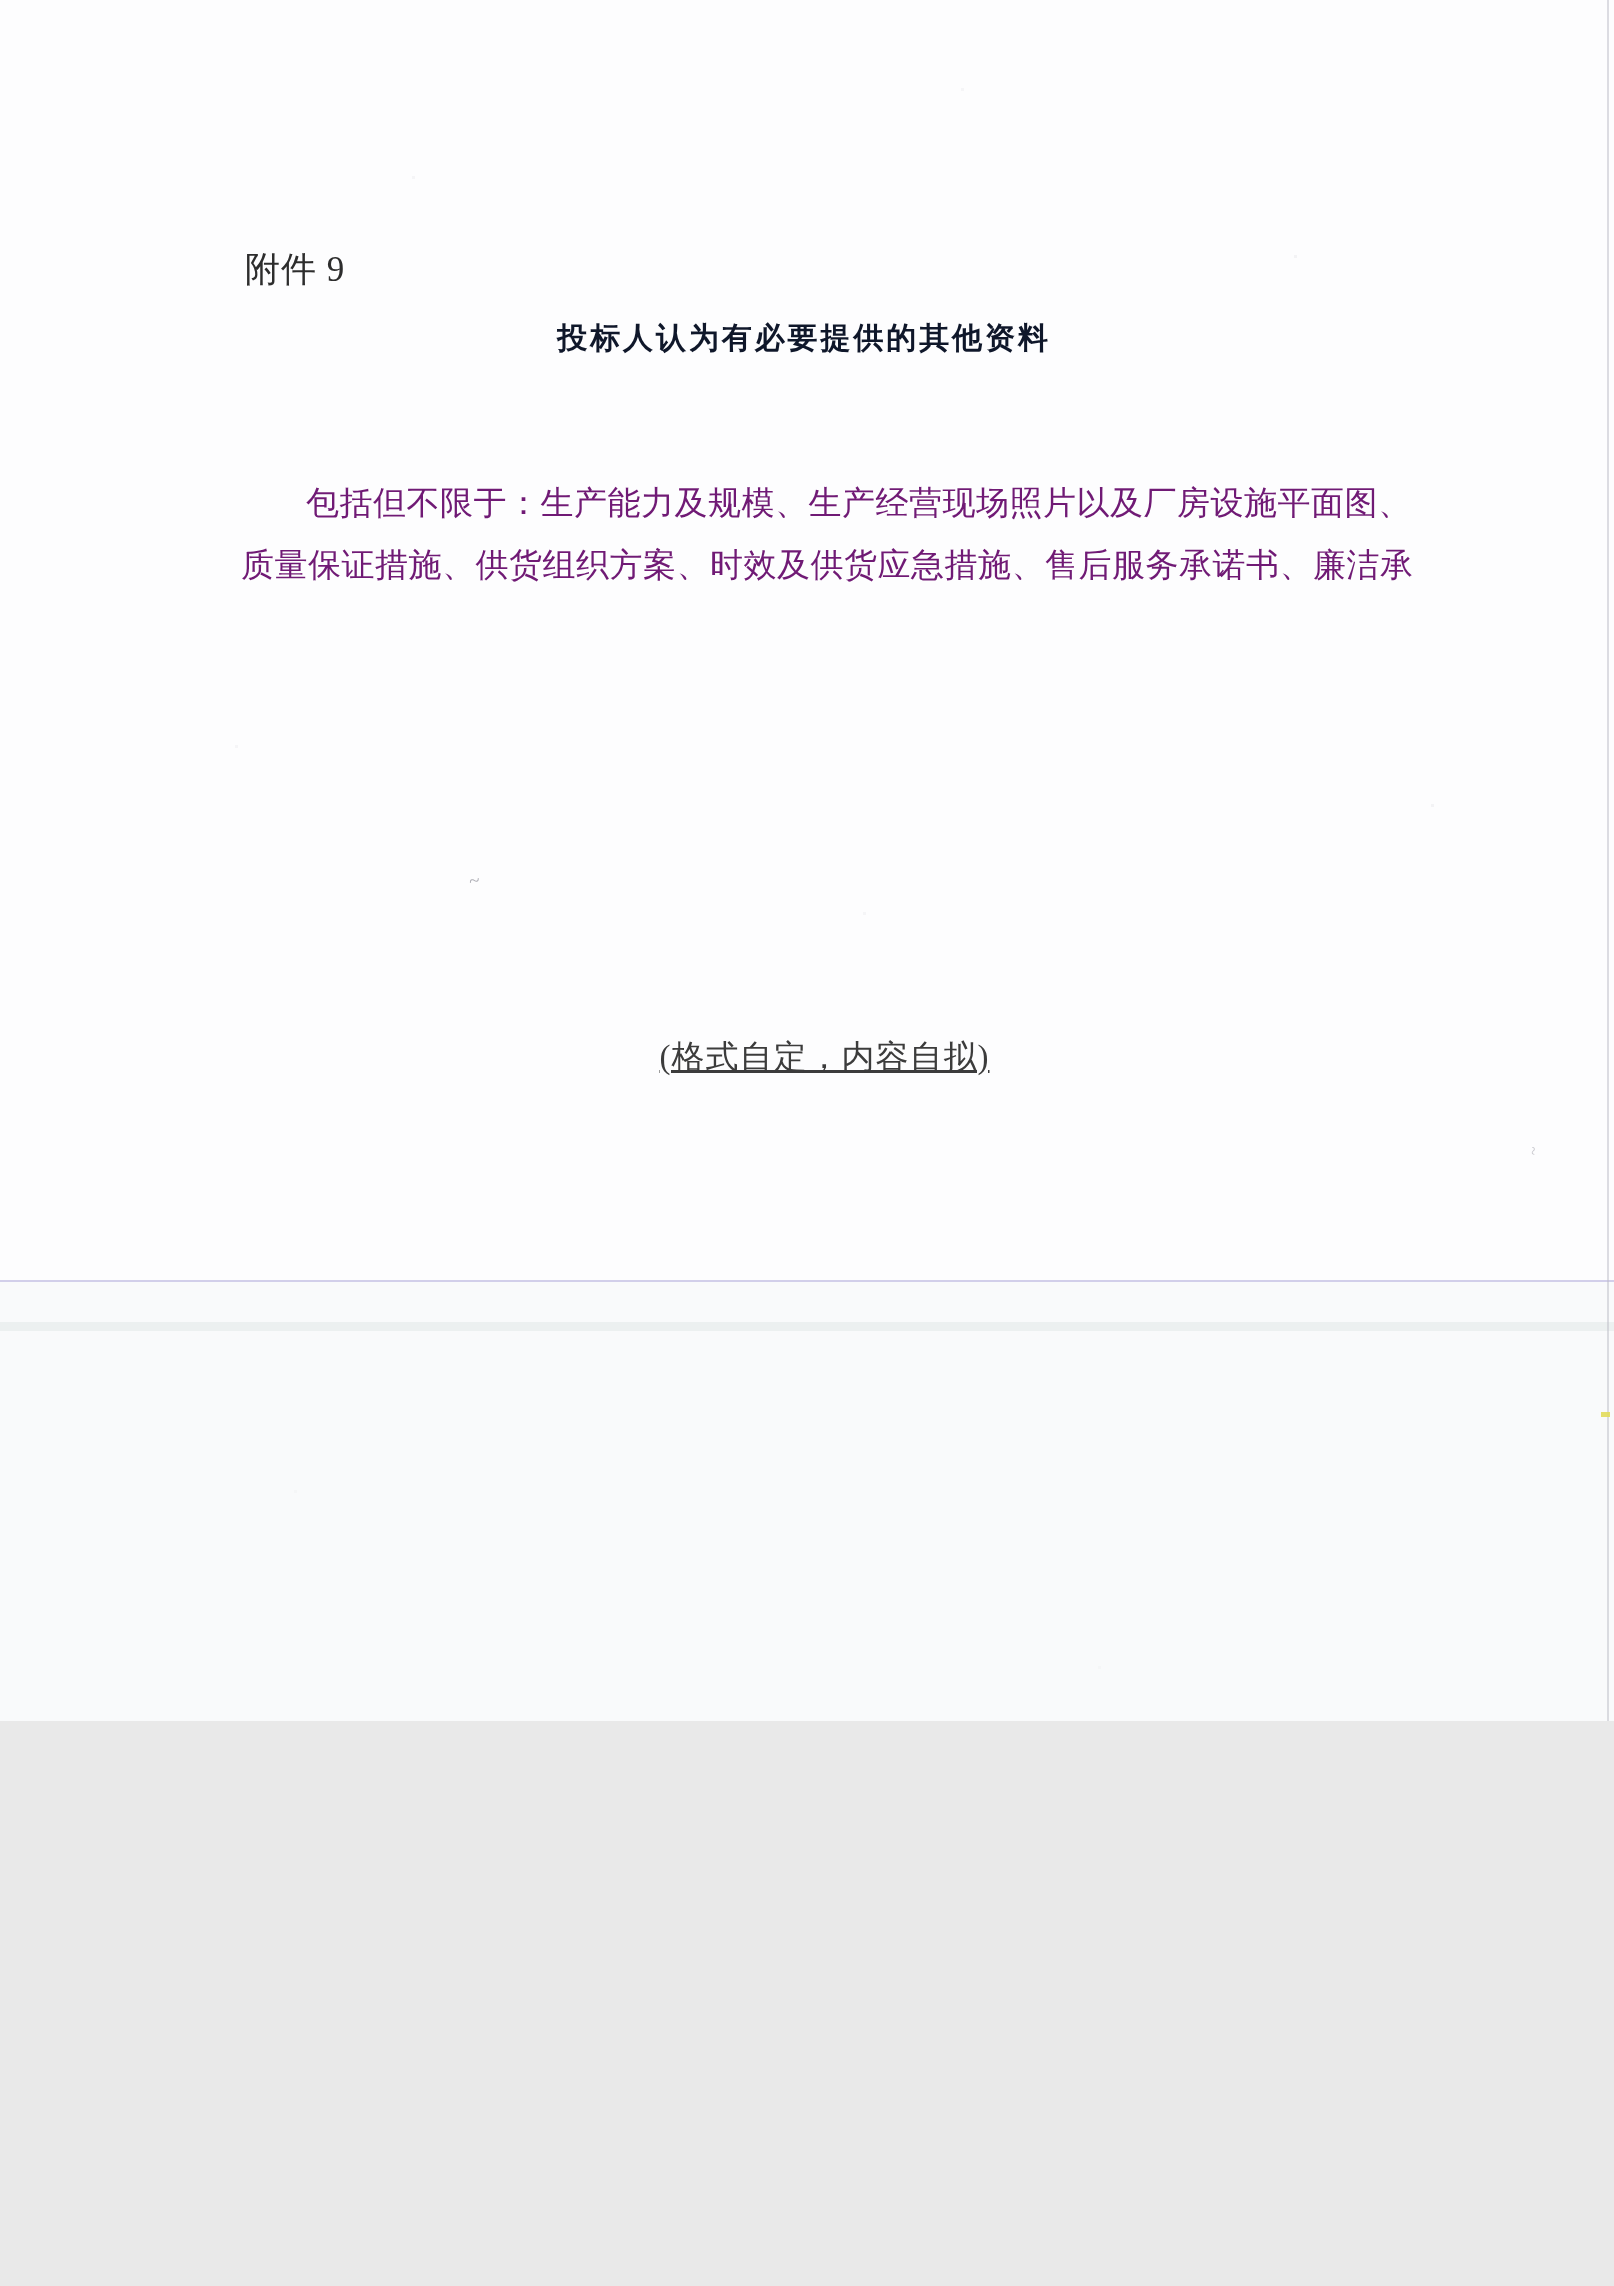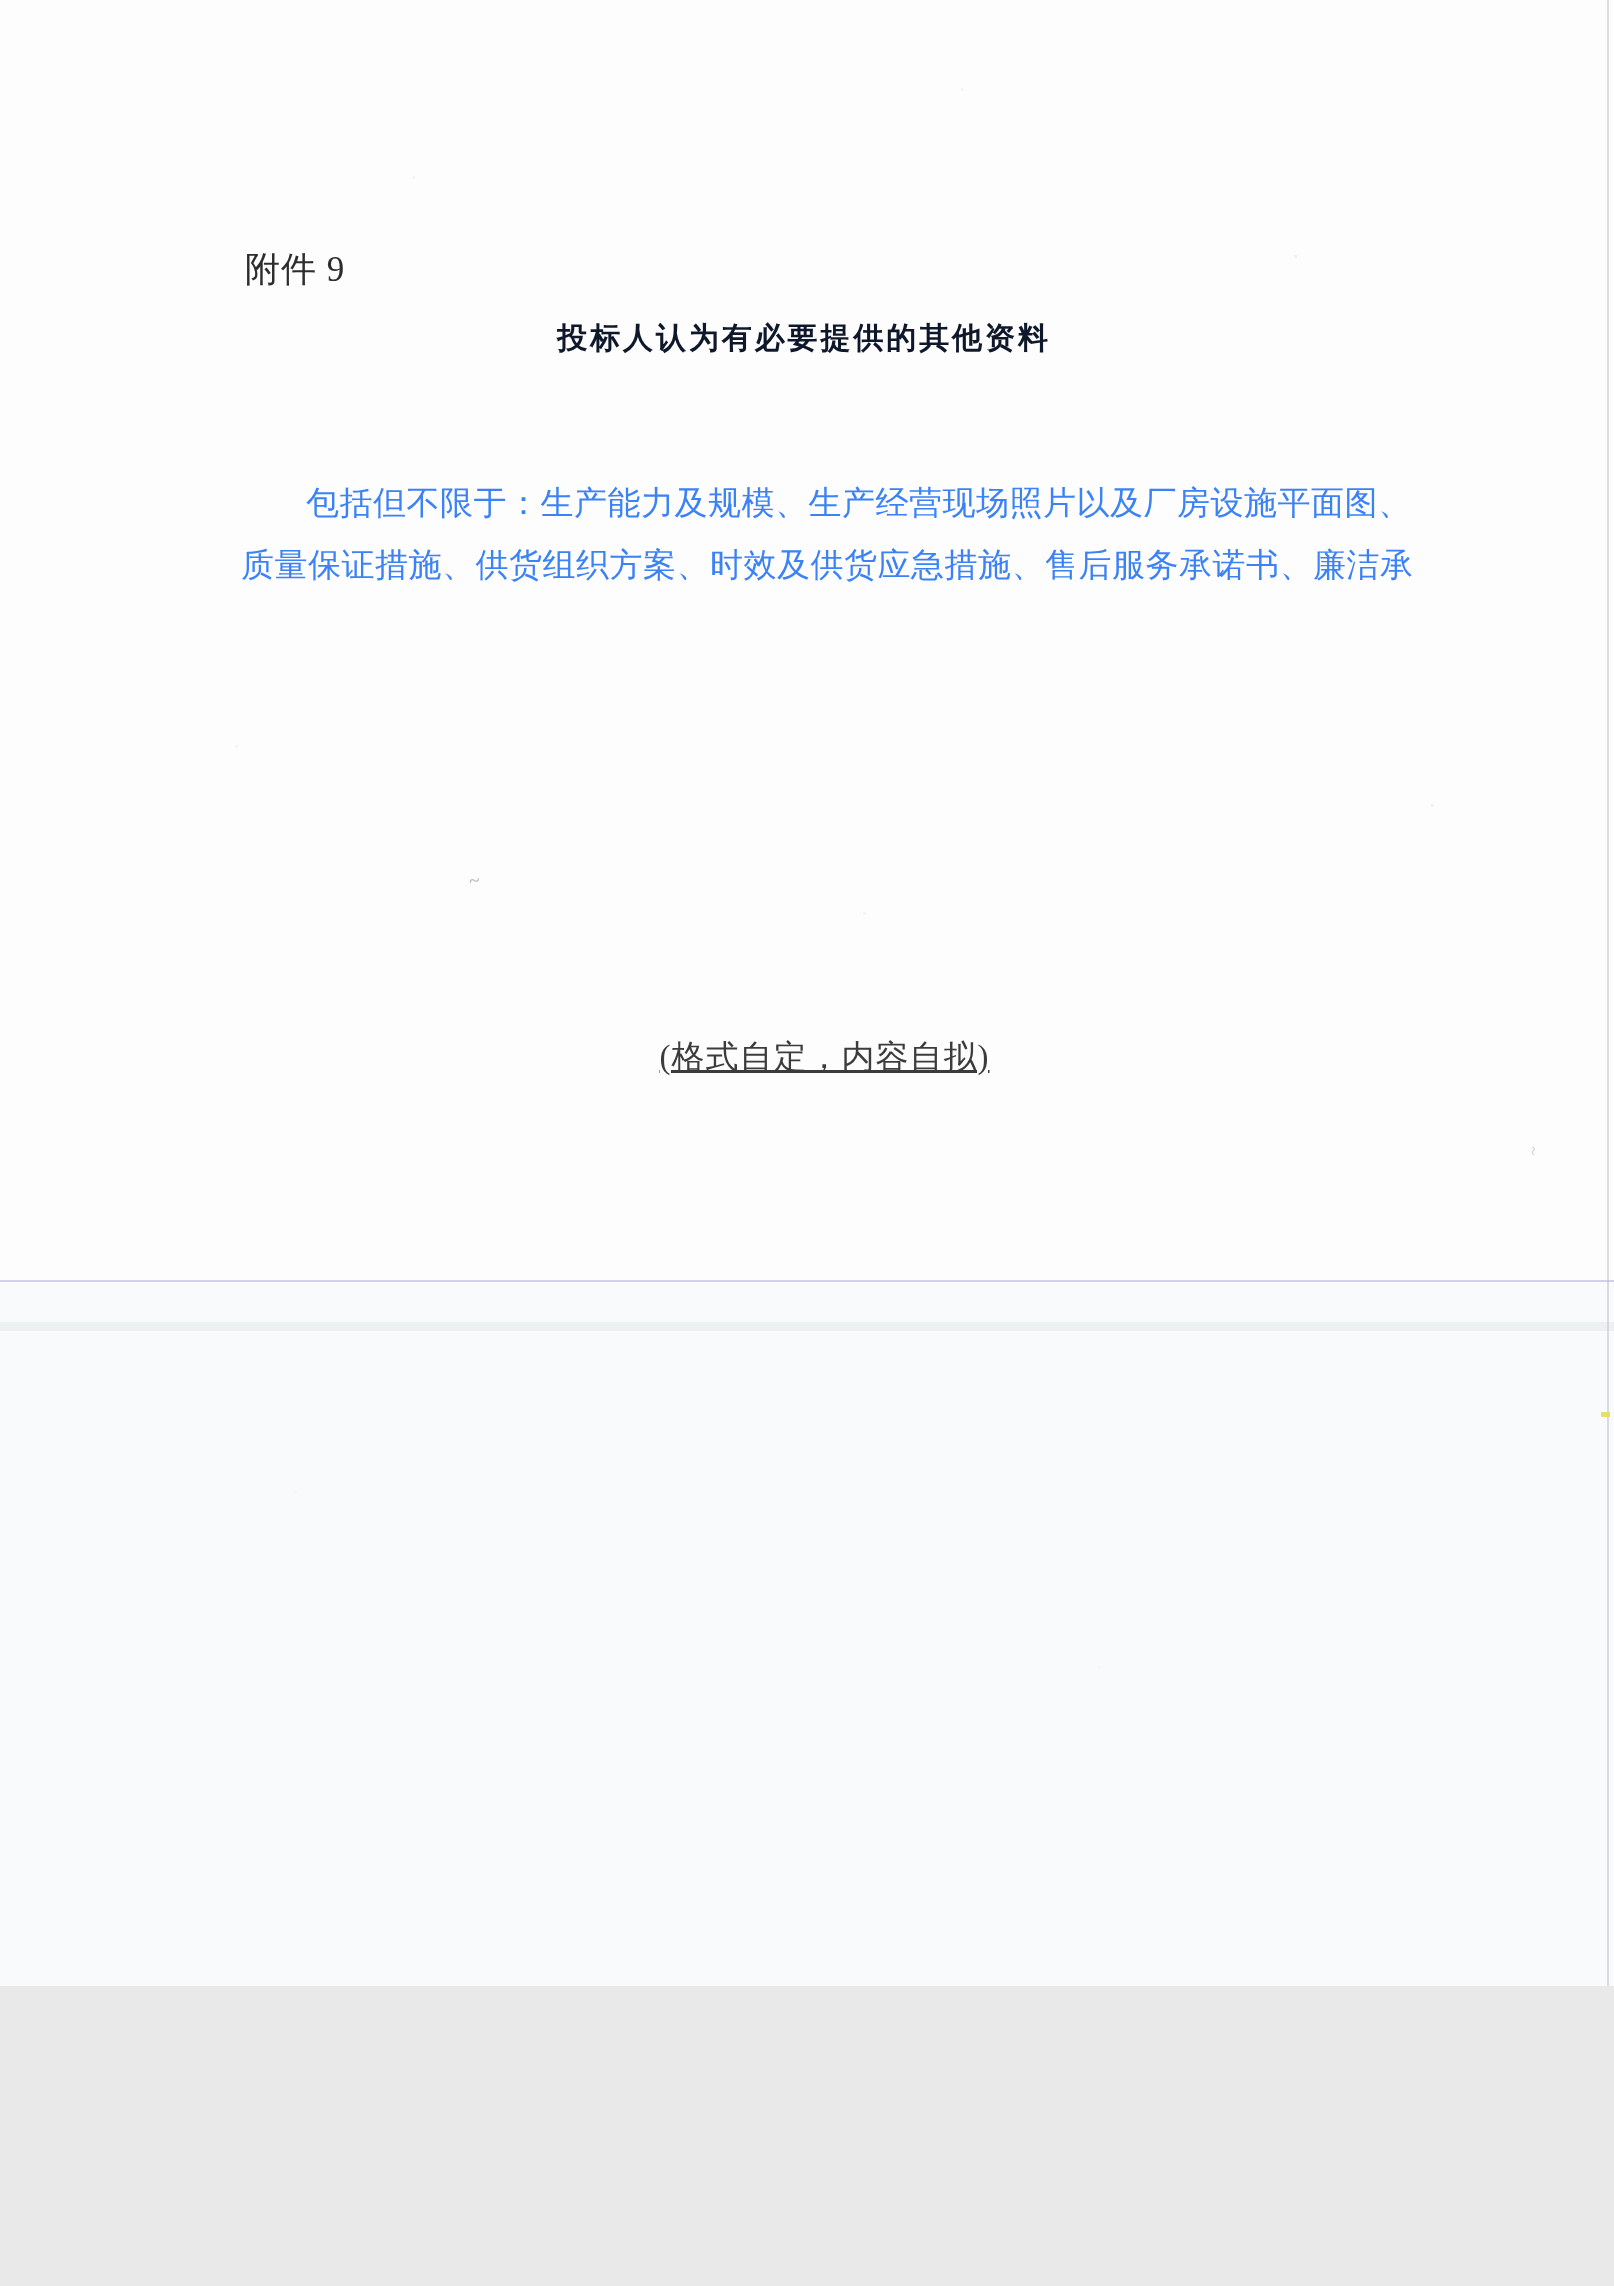--- a/index.html
+++ b/index.html
@@ -1,18 +1,18 @@
 <!DOCTYPE html>
 <html><head>
 <meta charset="utf-8">
 <style>
   html,body { margin:0; padding:0; background:#e9e9e9; }
   .page {
     position:relative;
-    width:1614px; height:1986px;
+    width:1614px; height:1721px;
     background:#fdfdfe;
     overflow:hidden;
     font-family:"Liberation Serif","DejaVu Serif",serif;
   }
   
   .noise {
     position:absolute; left:0; top:0; width:2.9px; height:2.9px; background:transparent;
     box-shadow:
       412px 176px 0 rgba(60,60,70,0.04), 961px 88px 0 rgba(60,60,70,0.04),
       1294px 255px 0 rgba(60,60,70,0.05), 235px 745px 0 rgba(60,60,70,0.04),
@@ -26,21 +26,21 @@
     white-space:nowrap;
   }
   .doc-title {
     position:absolute; left:0; right:5.9px; top:318px; margin:0;
     text-align:center;
     font-size:30px; font-weight:bold; color:#0f172a; letter-spacing:2.9px;
     white-space:nowrap;
   }
   .body-line {
     position:absolute;
-    font-size:33px; color:#3b82f6; letter-spacing:0.5px;
+    font-size:33px; color:#701a75; letter-spacing:0.5px;
     white-space:nowrap;
   }
   .body-line.l1 { left:306px; top:481px; }
   .body-line.l2 { left:241px; top:543px; }
   .body-line.l3 { left:0; right:0; top:605px; text-align:center; }
   .format-note {
     position:absolute; left:35px; right:0; top:1035px;
     text-align:center;
     font-size:33px; color:#3c3c3c; letter-spacing:1px;
     white-space:nowrap;

